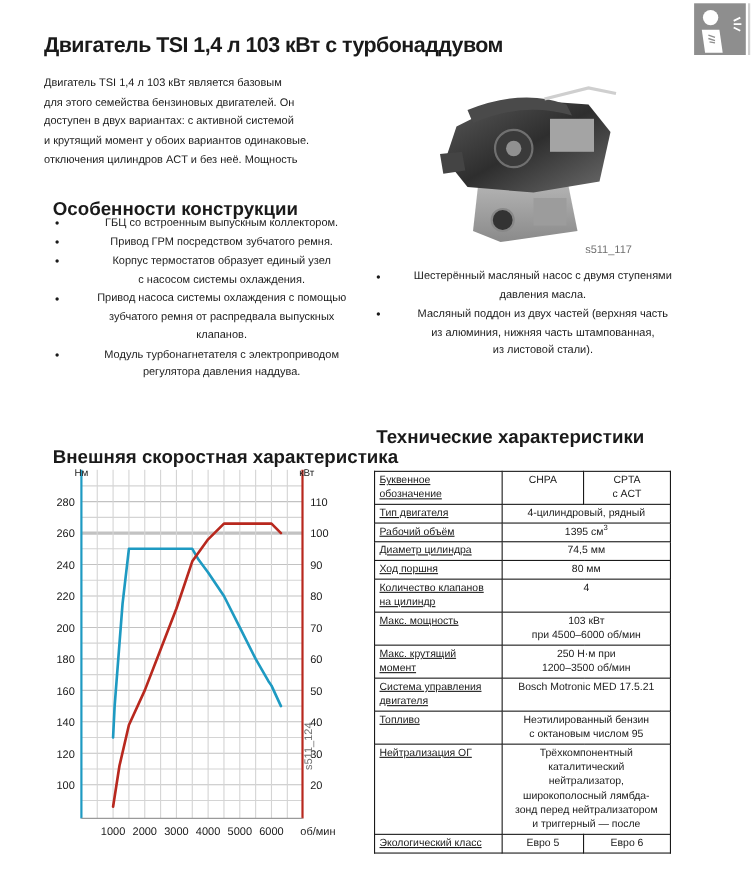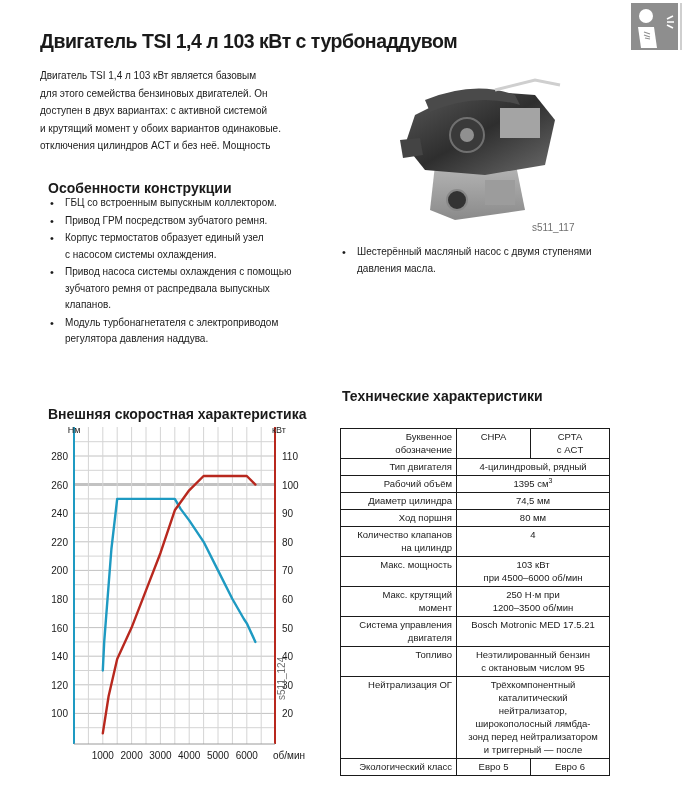--- a/index.html
+++ b/index.html
@@ -7,28 +7,28 @@
          font-family:"DejaVu Sans", sans-serif; color:#1a1a1a; }
   .abs { position:absolute; }
   .page-title { left:40px; top:30px; font-size:19.5px; font-weight:bold; letter-spacing:-0.5px; white-space:nowrap; font-family:"Liberation Sans", sans-serif; }
   .intro { left:40px; top:67px; width:290px; font-size:10px; line-height:17.5px; font-family:"Liberation Sans", sans-serif; }
   .intro div { white-space:nowrap; }
   .side-icon { left:631px; top:3px; width:47px; height:47px; background:#8e8e8e; }
   .side-icon svg { display:block; }
   .side-edge { left:680px; top:3px; width:2px; height:47px; background:#cfcfcf; }
   .engine { left:395px; top:70px; width:170px; height:155px; }
   .caption { font-size:10px; color:#6f6f6f; font-family:"Liberation Sans", sans-serif; }
-  .h2 { font-size:14px; font-weight:bold; font-family:"Liberation Sans", sans-serif; white-space:nowrap; }
+  .h2 { font-size:17px; font-weight:bold; font-family:"Liberation Sans", sans-serif; white-space:nowrap; }
   ul.bullets { list-style:none; margin:0; padding:0; font-size:10px; line-height:16.5px; font-family:"Liberation Sans", sans-serif; }
   ul.bullets li { position:relative; padding-left:17px; margin-bottom:1px; }
   ul.bullets li::before { content:"•"; position:absolute; left:2px; top:0; font-size:11px; }
-  ul.bullets li span { display:block; white-space:nowrap; }
+  ul.bullets li span { display:block; white-space:nowrap;text-align:center; }
   .tbl { left:340px; top:428px; border-collapse:collapse; font-size:9.5px; line-height:13px; font-family:"Liberation Sans", sans-serif; }
   .tbl td { border:1px solid #1a1a1a; padding:1px 4px 2px 4px; vertical-align:top; }
-  .tbl td.lbl { width:107px; text-align:right; }
+  .tbl td.lbl { width:107px; text-align:left;text-decoration:underline; }
   .tbl td.val { text-align:center; }
   .tbl td.v1 { width:65px; text-align:center; }
   .tbl td.v2 { width:70px; text-align:center; }
   .multiline span { display:block; white-space:nowrap; }
   sup { font-size:7px; line-height:0; }
 </style>
 </head>
 <body>
 
 <div class="abs page-title">Двигатель TSI 1,4 л 103 кВт с турбонаддувом</div>
@@ -98,20 +98,25 @@
   <li>
       <span>Модуль турбонагнетателя с электроприводом</span>
       <span>регулятора давления наддува.</span>
     </li>
 </ul>
 
 <ul class="abs bullets" style="left:340px; top:244px; width:290px;">
   <li>
       <span>Шестерённый масляный насос с двумя ступенями</span>
       <span>давления масла.</span>
+    </li>
+  <li>
+      <span>Масляный поддон из двух частей (верхняя часть</span>
+      <span>из алюминия, нижняя часть штампованная,</span>
+      <span>из листовой стали).</span>
     </li>
 </ul>
 
 <div class="abs h2" style="left:48px; top:406px;">Внешняя скоростная характеристика</div>
 <div class="abs" style="left:0; top:0; width:340px; height:790px;">
   <svg id="chart-svg" width="340" height="790" style="position:absolute; left:0; top:0;">
       <line x1="74" x2="275" y1="727.7" y2="727.7" stroke="#d4d4d4" stroke-width="1"></line>
       <line x1="74" x2="275" y1="713.4000000000001" y2="713.4000000000001" stroke="#c2c2c2" stroke-width="1"></line>
       <line x1="74" x2="275" y1="699.1" y2="699.1" stroke="#d4d4d4" stroke-width="1"></line>
       <line x1="74" x2="275" y1="684.8" y2="684.8" stroke="#c2c2c2" stroke-width="1"></line>

